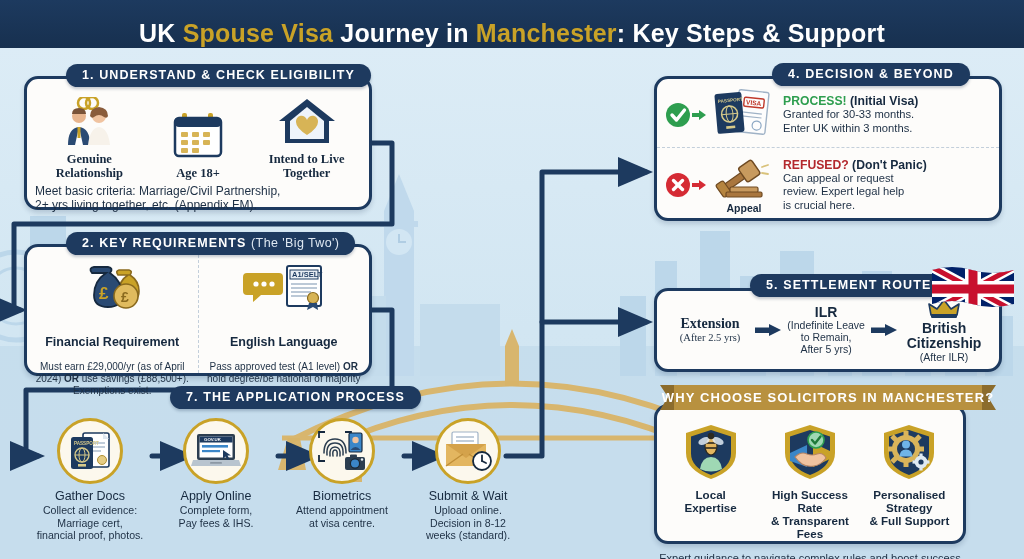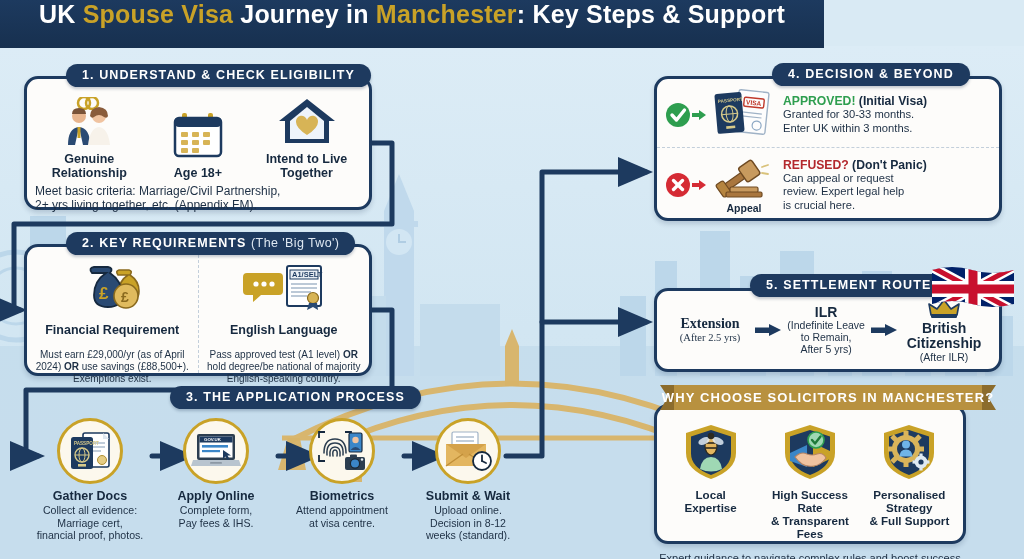--- a/index.html
+++ b/index.html
@@ -11,23 +11,23 @@
     position: relative;
   }
   #stage { position: absolute; inset: 0; }
 
   
   .bg-sky { position:absolute; left:0; top:46px; right:0; bottom:0; background:linear-gradient(180deg,#dcecf6 0%,#d2e6f2 55%,#cfe4f1 100%); }
   .bg-svg { position:absolute; left:0; top:46px; width:1024px; height:513px; }
 
   
   .header {
-    position:absolute; left:0; top:0; width:824px; height:48px;
+    position:absolute; left:0; top:0; width:1024px; height:48px;
     background:linear-gradient(180deg,#1d3a5f 0%,#17304f 100%);
-    display:flex; align-items:flex-start; justify-content:center;
+    display:flex; align-items:flex-end; justify-content:center;
   }
   .header h1 { font-size:25px; font-weight:bold; color:#ffffff; letter-spacing:.2px; white-space:nowrap; }
   .header h1 .gold { color:#c9a227; }
 
   
   .card {
     position:absolute; background:#fdfcfa;
     border:3px solid #1d3a5f; border-radius:14px;
     box-shadow:0 3px 5px rgba(20,45,75,.18);
   }
@@ -47,33 +47,33 @@
   .s1-item { width:104px; text-align:center; }
   .s1-item .lbl { font-size:12.5px; font-weight:bold; color:#16293f; line-height:1.12; margin-top:3px; }
   .s1-note { text-align:left; font-size:12px; color:#1d2f44; line-height:1.2; margin-top:4px; padding:0 8px; }
 
   
   #sec2 { left:24px; top:244px; width:348px; height:132px; }
   #sec2-badge { left:66px; top:232px; }
   .s2-grid { display:flex; height:100%; }
   .s2-col { flex:1; text-align:center; padding:8px 6px 0; }
   .s2-col:first-child { border-right:1px dashed #c3cfdb; }
-  .s2-col .lbl { font-size:12.5px; font-weight:bold; color:#16293f; margin-top:8px; }
+  .s2-col .lbl { font-size:12.5px; font-weight:bold; color:#16293f; margin-top:20px; }
   .s2-col .txt { font-size:10px; color:#1d2f44; line-height:1.2; margin-top:12px; }
   .s2-col .txt b { font-weight:bold; }
 
   
   #sec3-badge { left:170px; top:386px; }
   .s3-step { position:absolute; width:128px; text-align:center; }
   .s3-circle {
     width:66px; height:66px; margin:0 auto; border-radius:50%;
     background:#fcf8ed; border:3px solid #c9a227;
     display:flex; align-items:center; justify-content:center;
   }
-  .s3-title { font-size:12.5px; font-weight:bold; color:#16293f; margin-top:5px; }
+  .s3-title { font-size:12.5px; font-weight:normal; color:#16293f; margin-top:5px; }
   .s3-desc { font-size:10.6px; color:#1d2f44; line-height:1.2; margin-top:1px; }
 
   
   #sec4 { left:654px; top:76px; width:348px; height:145px; }
   #sec4-badge { left:772px; top:63px; }
   .s4-row { display:flex; align-items:center; padding:5px 8px 0 6px; height:66px; }
   .s4-row.second { border-top:1px dashed #c3cfdb; margin-top:2px; height:70px; }
   .s4-mark { width:46px; flex:none; display:flex; align-items:center; justify-content:center; }
   .s4-pic { width:70px; flex:none; text-align:center; }
   .s4-pic .cap { font-size:10.5px; font-weight:bold; color:#16293f; margin-top:-2px; }
@@ -193,21 +193,21 @@
   </svg>
 
   <div class="header">
     <h1>
       <span>UK </span><span class="gold">Spouse Visa</span><span> Journey in </span><span class="gold">Manchester</span><span>: Key Steps &amp; Support</span>
     </h1>
   </div>
 
   <div class="badge" id="sec1-badge">1. UNDERSTAND &amp; CHECK ELIGIBILITY</div>
   <div class="card" id="sec1">
-    <div class="s1-row" style="margin-top:10px;">
+    <div class="s1-row" style="margin-top:10px;font-family:Liberation Serif, serif;">
 
       <div class="s1-item">
         <svg width="62" height="48" viewBox="0 0 62 48">
           <circle cx="26" cy="6" r="6" fill="none" stroke="#c9a227" stroke-width="2.5"></circle>
           <circle cx="34" cy="6" r="6" fill="none" stroke="#c9a227" stroke-width="2.5"></circle>
           <circle cx="21" cy="19" r="7" fill="#e8b58e"></circle>
           <path d="M21 11 q-7 0-7 6 l14 0 q0-6 -7-6" fill="#7a5338"></path>
           <path d="M10 48 q0-17 11-18 q11 1 11 18 z" fill="#2a4a73"></path>
           <path d="M21 30 l-4 18 h8 z" fill="#fff"></path>
           <rect x="19.5" y="30" width="3" height="11" fill="#c9a227"></rect>
@@ -288,21 +288,21 @@
           </g>
           <circle cx="70" cy="35" r="5.5" fill="#d7b456" stroke="#8a6a1e" stroke-width="1.2"></circle>
           <polygon points="66,40 64,47 70,44 75,47 74,40" fill="#2a4a73"></polygon>
         </svg>
         <div class="lbl">English Language</div>
         <div class="txt">Pass approved test (A1 level) <b>OR</b> hold degree/be national of majority English-speaking country.</div>
       </div>
     </div>
   </div>
 
-  <div class="badge" id="sec3-badge">3. THE APPLICATION PROCESS</div>
+  <div class="badge" id="sec3-badge">7. THE APPLICATION PROCESS</div>
 
   <div class="s3-step" style="left:26px; top:418px;">
     <div class="s3-circle">
       <svg width="46" height="44" viewBox="0 0 46 44">
         <rect x="16" y="4" width="26" height="34" rx="2" fill="#fff" stroke="#1d3a5f" stroke-width="1.6"></rect>
         <polygon points="36,4 42,10 36,10" fill="#dde6ef"></polygon>
         <g stroke="#9fb2c6" stroke-width="1.3">
             <line x1="20" y1="14" x2="38" y2="14"></line>
             <line x1="20" y1="18" x2="38" y2="18"></line>
             <line x1="20" y1="22" x2="34" y2="22"></line>
@@ -420,21 +420,21 @@
             <text x="6" y="15" font-family="Liberation Sans, sans-serif" font-size="4.6" fill="#d6c98a" font-weight="bold">PASSPORT</text>
             <circle cx="16.5" cy="27" r="8" fill="none" stroke="#d6c98a" stroke-width="1.5"></circle>
             <ellipse cx="16.5" cy="27" rx="3.4" ry="8" fill="none" stroke="#d6c98a" stroke-width="1"></ellipse>
             <line x1="8.5" y1="27" x2="24.5" y2="27" stroke="#d6c98a" stroke-width="1"></line>
             <rect x="12" y="39" width="9" height="2.6" fill="#d6c98a"></rect>
           </g>
         </svg>
       </div>
       <div class="s4-text">
         <div class="head">
-          <span class="ok">APPROVED!</span>
+          <span class="ok">PROCESS!</span>
           <span>(Initial Visa)</span>
         </div>
         <div class="body">Granted for 30-33 months.<br>Enter UK within 3 months.</div>
       </div>
     </div>
 
     <div class="s4-row second">
       <div class="s4-mark">
         <svg width="42" height="30" viewBox="0 0 42 30">
           <circle cx="13" cy="15" r="12" fill="#d52b34"></circle>

